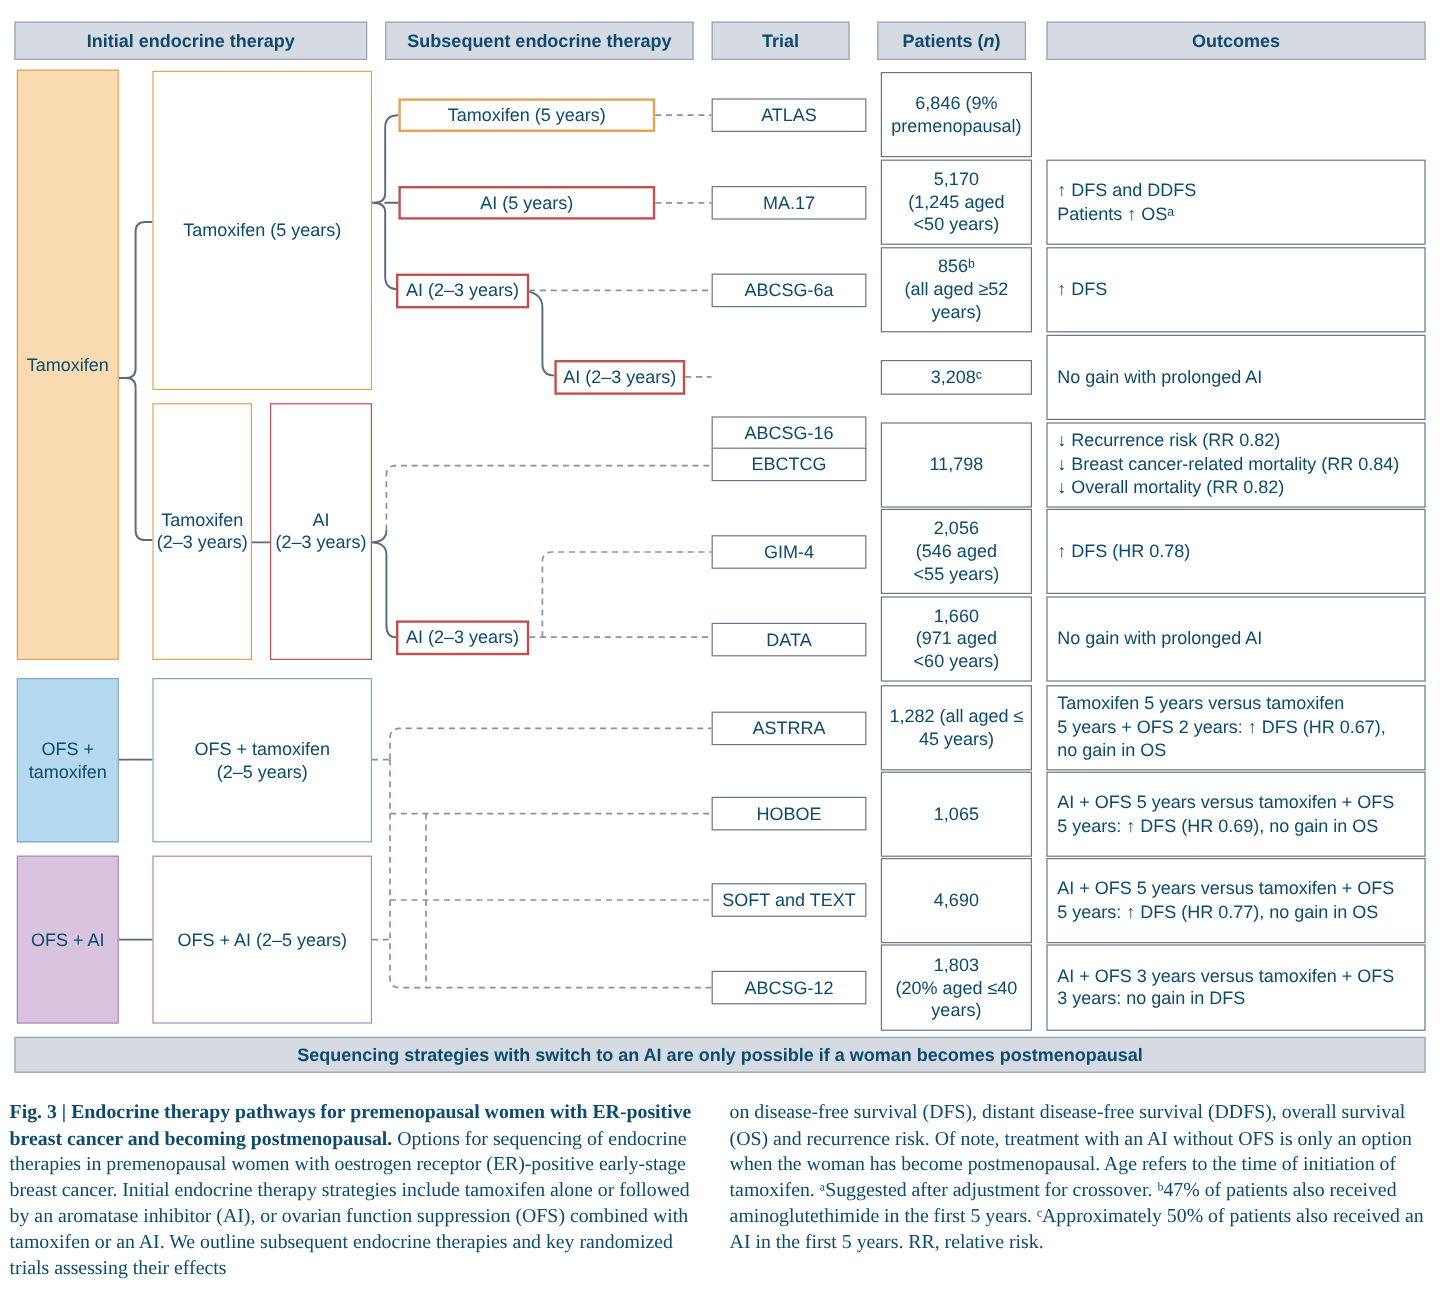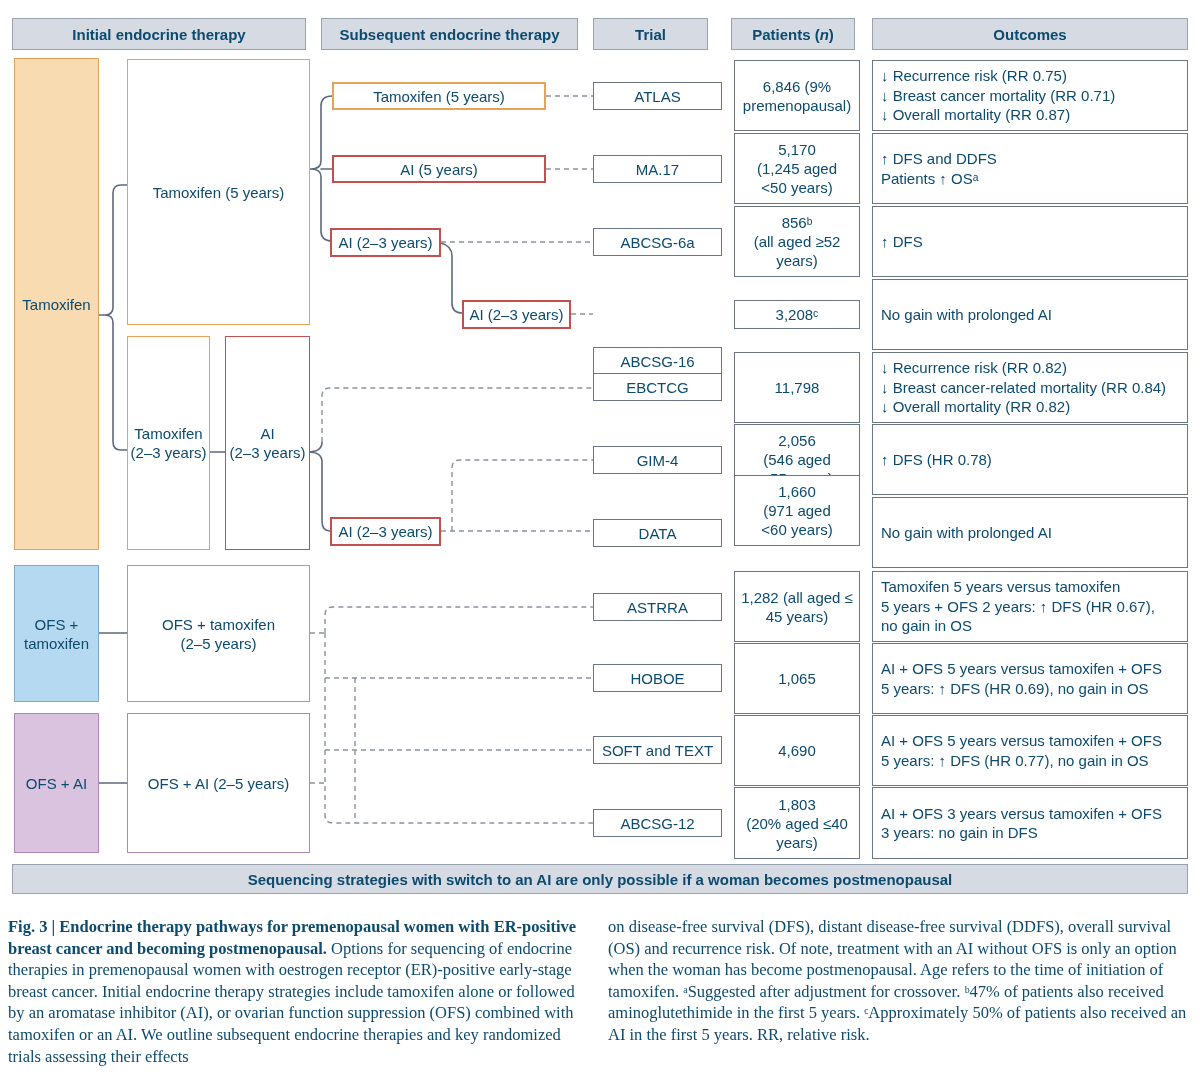--- a/index.html
+++ b/index.html
@@ -85,23 +85,20 @@
 
   <div class="abs fillbox outline" style="left:332px;top:82px;width:214px;height:28px;border:2px solid #E5A455;">Tamoxifen (5 years)</div>
   <div class="abs fillbox outline" style="left:332px;top:155px;width:214px;height:28px;border:2px solid #C1504E;">AI (5 years)</div>
   <div class="abs fillbox outline" style="left:330px;top:228px;width:111px;height:29px;border:2px solid #C1504E;">AI (2–3 years)</div>
   <div class="abs fillbox outline" style="left:462px;top:300px;width:109px;height:29px;border:2px solid #C1504E;">AI (2–3 years)</div>
   <div class="abs fillbox outline" style="left:330px;top:517px;width:111px;height:29px;border:2px solid #C1504E;">AI (2–3 years)</div>
 
   <div class="tbox" style="top:82px;text-align:right;">ATLAS</div>
   <div class="pbox" style="top:60px;height:71px;">6,846 (9%
 premenopausal)</div>
-  <div class="obox" style="top:60px;height:71px;">↓ Recurrence risk (RR 0.75)
-↓ Breast cancer mortality (RR 0.71)
-↓ Overall mortality (RR 0.87)</div>
 
   <div class="tbox" style="top:155px;">MA.17</div>
   <div class="pbox" style="top:133px;height:71px;">5,170
 (1,245 aged
 &lt;50 years)</div>
   <div class="obox" style="top:133px;height:71px;">↑ DFS and DDFS
 Patients ↑ OSᵃ</div>
 
   <div class="tbox" style="top:228px;">ABCSG-6a</div>
   <div class="pbox" style="top:206px;height:71px;">856ᵇ
@@ -119,21 +116,21 @@
 ↓ Breast cancer-related mortality (RR 0.84)
 ↓ Overall mortality (RR 0.82)</div>
 
   <div class="tbox" style="top:446px;">GIM-4</div>
   <div class="pbox" style="top:424px;height:71px;">2,056
 (546 aged
 &lt;55 years)</div>
   <div class="obox" style="top:424px;height:71px;">↑ DFS (HR 0.78)</div>
 
   <div class="tbox" style="top:519px;">DATA</div>
-  <div class="pbox" style="top:475px;height:71px;">1,660
+  <div class="pbox" style="top:497px;height:71px;">1,660
 (971 aged
 &lt;60 years)</div>
   <div class="obox" style="top:497px;height:71px;">No gain with prolonged AI</div>
 
   <div class="tbox" style="top:593px;">ASTRRA</div>
   <div class="pbox" style="top:571px;height:71px;">1,282 (all aged ≤
 45 years)</div>
   <div class="obox" style="top:571px;height:71px;">Tamoxifen 5 years versus tamoxifen
 5 years + OFS 2 years: ↑ DFS (HR 0.67),
 no gain in OS</div>

